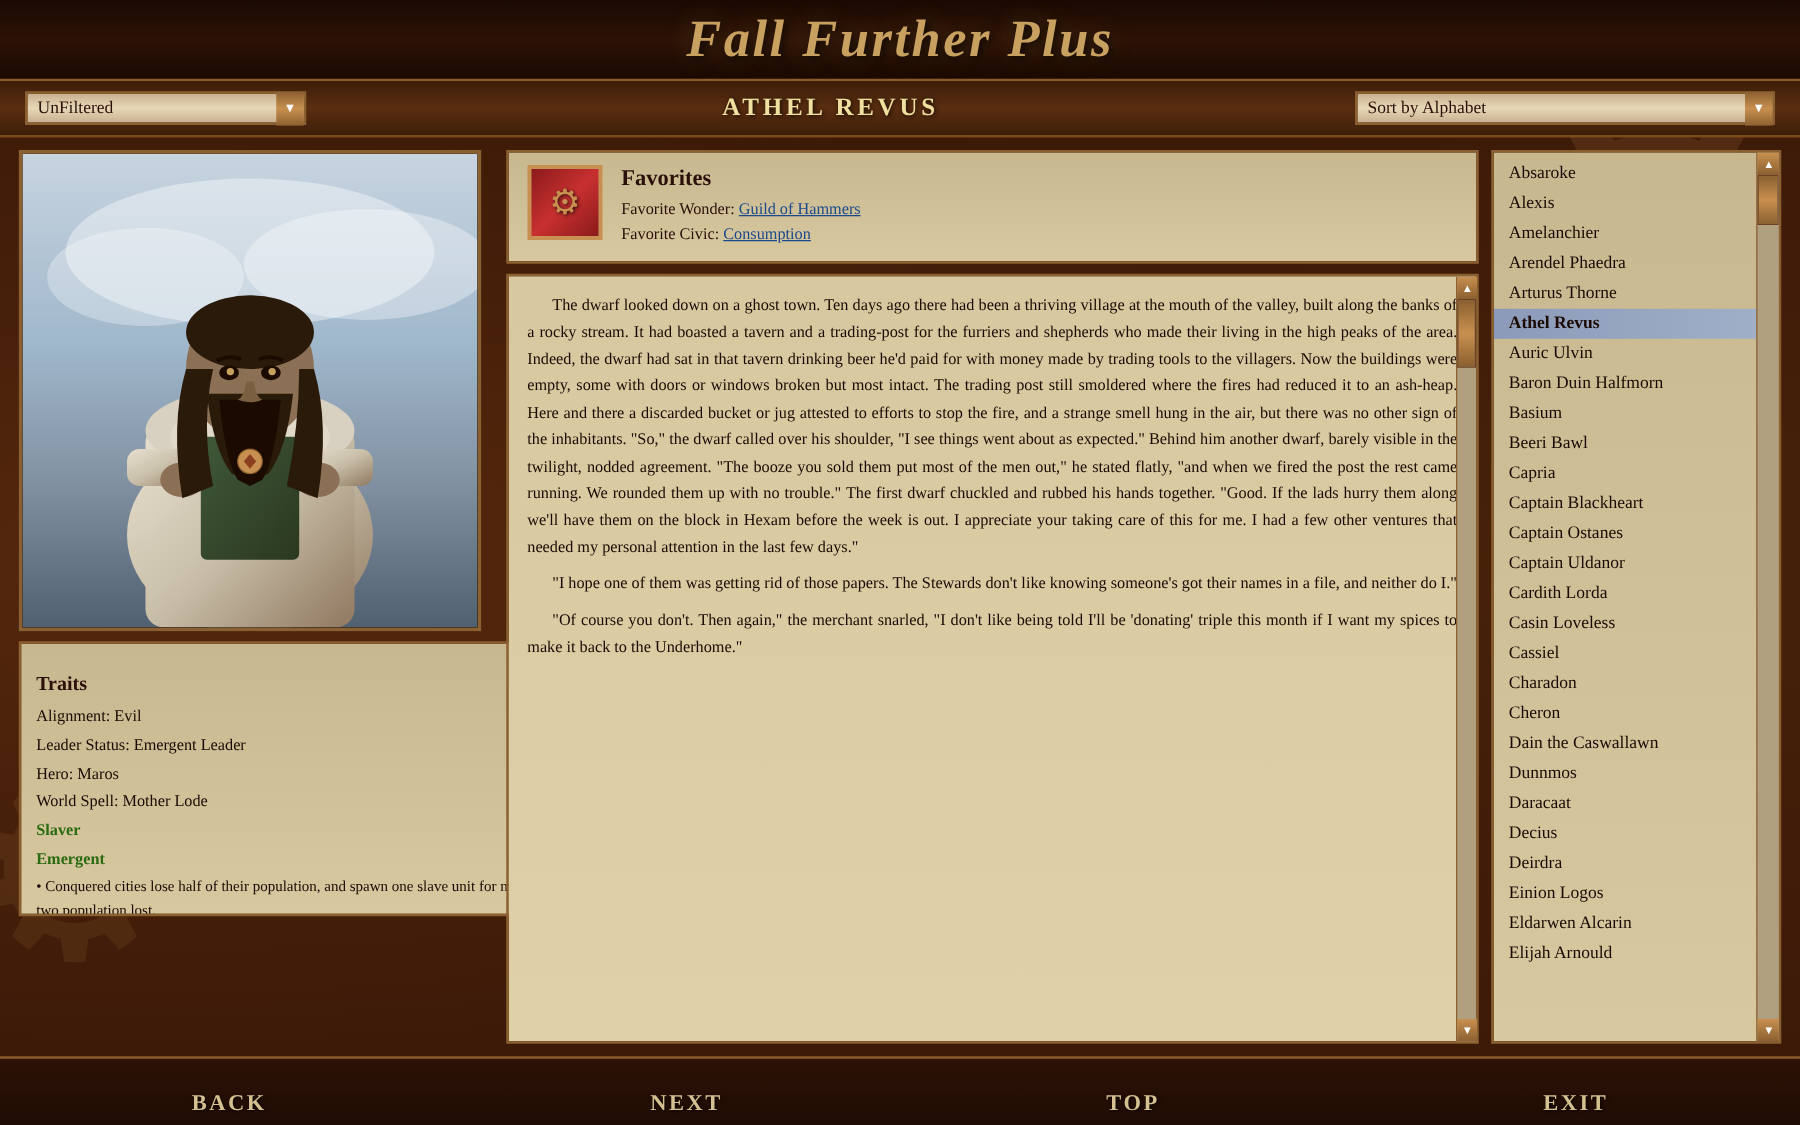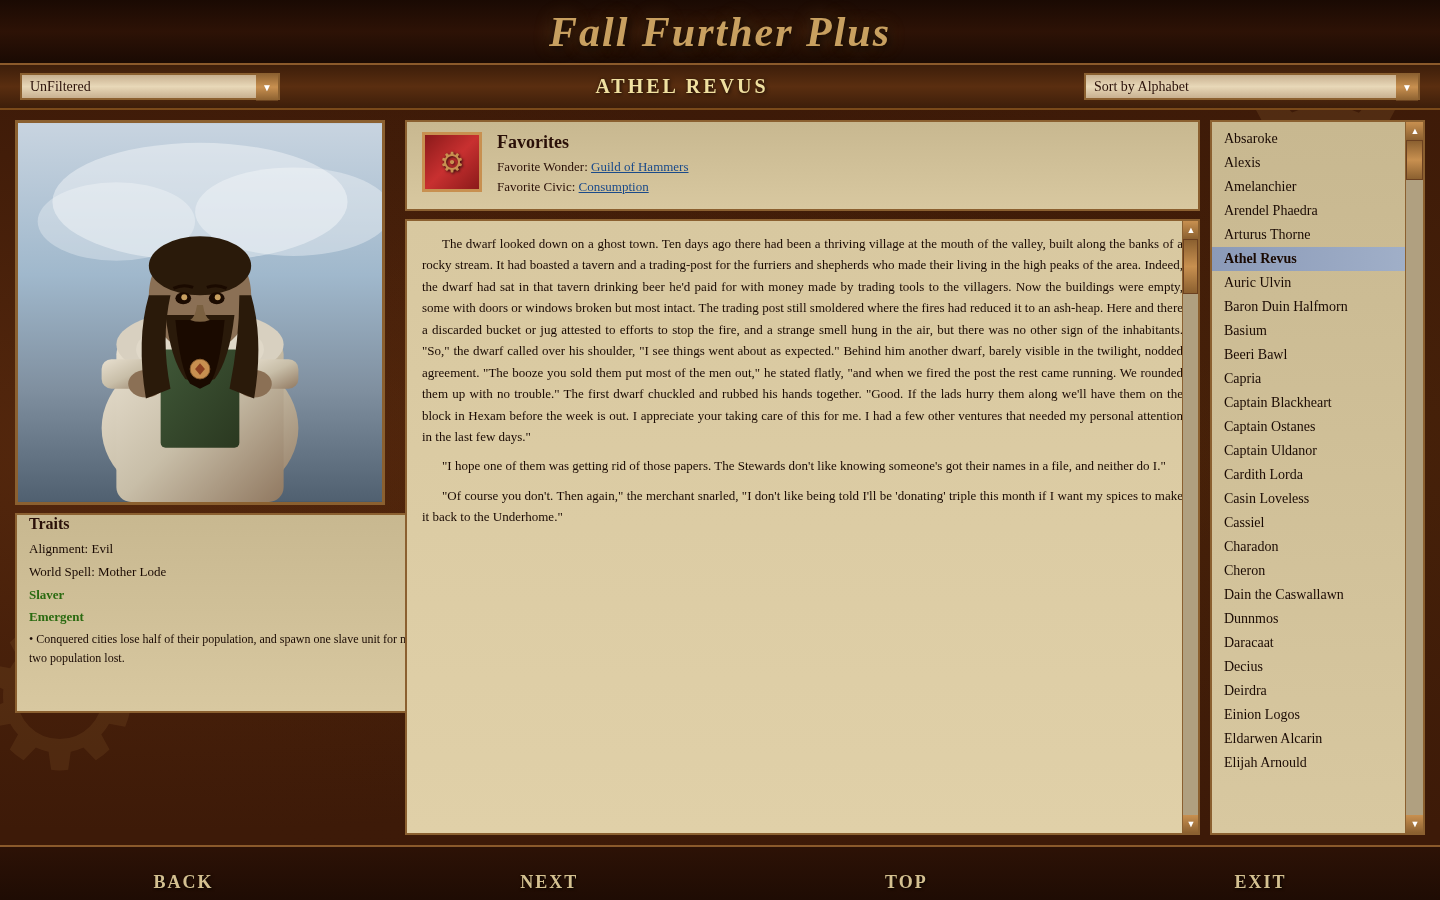--- a/index.html
+++ b/index.html
@@ -93,21 +93,21 @@
       padding: 0 20px;
     }
 
     .filter-select {
       background: linear-gradient(to bottom, #c8b090, #e8d8b8, #c8b090);
       border: 2px solid #8b6030;
       color: #2a1008;
       font-family: Georgia, serif;
       font-size: 14px;
       padding: 4px 8px;
-      width: 260px;
+      width: 225px;
       cursor: pointer;
       appearance: none;
       -webkit-appearance: none;
     }
 
     .filter-select-wrapper {
       position: relative;
       display: inline-block;
     }
 
@@ -199,21 +199,21 @@
         #203040 100%
       );
       position: relative;
       overflow: hidden;
     }
 
     .traits-panel {
       width: 434px;
       background: linear-gradient(to bottom, #c8b890, #d8c8a0);
       border: 2px solid #8b6030;
-      padding: 0 12px;
+      padding: 24px 12px;
       min-height: 200px;
       max-height: 220px;
       position: relative;
       overflow: hidden;
     }
 
     .traits-title {
       font-size: 16px;
       font-weight: bold;
       color: #2a1008;
@@ -332,21 +332,21 @@
       text-align: justify;
     }
 
     .lore-text p {
       margin-bottom: 8px;
       text-indent: 20px;
     }
 
     
     .right-panel {
-      width: 215px;
+      width: 232px;
       flex-shrink: 0;
       background: linear-gradient(to bottom, #c8b890, #d8c8a0);
       border: 2px solid #8b6030;
       display: flex;
       flex-direction: column;
       overflow: hidden;
     }
 
     .char-list {
       flex: 1;
@@ -507,20 +507,22 @@
           <circle cx="185" cy="250" r="10" fill="#c89050" stroke="#8b6030" stroke-width="1"></circle>
           <path d="M180 250 L185 244 L190 250 L185 256 Z" fill="#8b4020"></path>
         </svg>
       </div>
     </div>
 
     <div class="traits-panel">
       <div class="traits-title">Traits</div>
       <div class="traits-content">
         <div class="trait-line">Alignment: Evil</div>
+        <div class="trait-line">Leader Status: Emergent Leader</div>
+        <div class="trait-line">Hero: Maros</div>
         <div class="trait-line">World Spell: Mother Lode</div>
         <div class="trait-line trait-green">Slaver</div>
         <div class="trait-line trait-green">Emergent</div>
         <div class="trait-line trait-bullet">
           <span>• </span><span>Conquered cities lose half of their population, and spawn one slave unit for most two population lost.</span>
         </div>
       </div>
       <div class="traits-scrollbar">
         <div class="traits-scroll-thumb"></div>
       </div>

